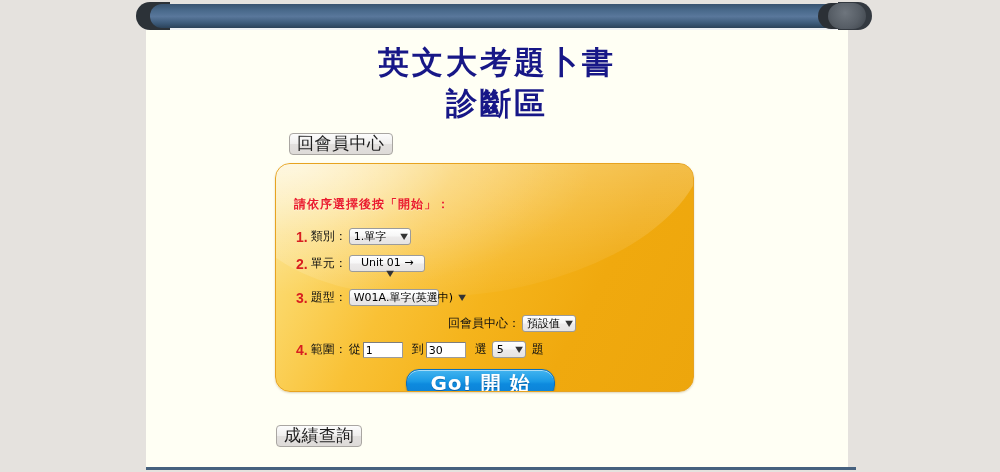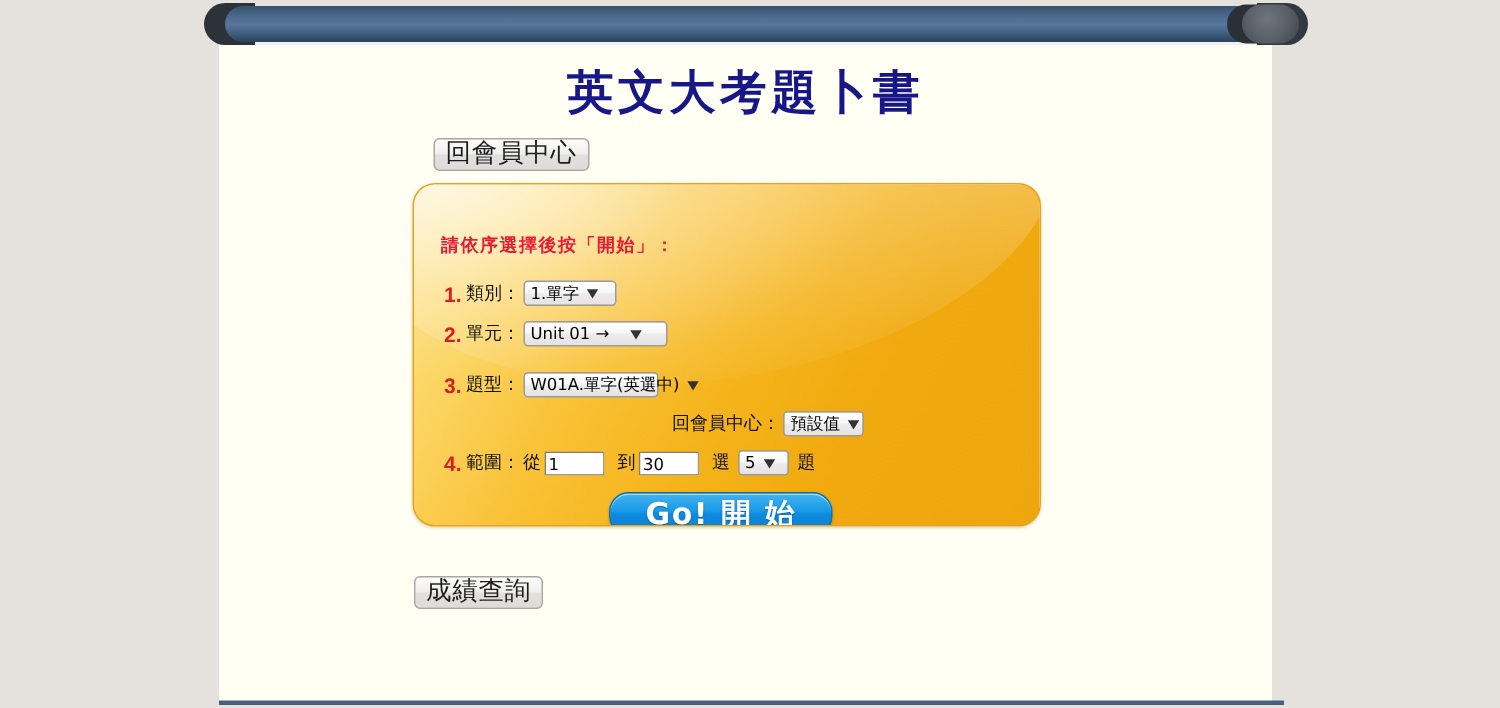--- a/index.html
+++ b/index.html
@@ -220,34 +220,34 @@
   .sel {
     display: inline-flex;
     align-items: center;
     justify-content: space-between;
     background: linear-gradient(to bottom, #ffffff 0%, #f7f7f7 45%, #eceaea 55%, #e6e4e3 100%);
     border: 1px solid #9b9b9b;
     border-radius: 3px;
     height: 17px;
     font-size: 11px;
     color: #000;
-    padding: 0 17px 0 4px;
+    padding: 0 3px 0 4px;
     box-sizing: border-box;
     cursor: default;
     white-space: nowrap;
     text-align: center;
   }
   .sel .caret {
     margin-left: 6px;
     color: #333;
     font-size: 8px;
     transform: scaleX(1.25);
   }
   .sel-cat   { width: 62px; }
-  .sel-unit  { width: 96px; }
+  .sel-unit  { width: 76px; flex-direction: column; }
   .sel-type  { width: 90px; }
   .sel-time  { width: 54px; }
   .sel-count { width: 34px; }
 
   .txtin {
     display: inline-block;
     background: #ffffff;
     border: 1px solid #9b9b9b;
     border-top-color: #7d7d7d;
     border-left-color: #7d7d7d;
@@ -302,20 +302,21 @@
 </head>
 <body>
 
 <div id="desktop">
 
   <div id="page">
     <div id="page-top-shade"></div>
 
     <div id="title-block">
       <div class="site-title">英文大考題卜書</div>
+      <div class="site-title">診斷區</div>
     </div>
 
     <div id="member-btn-wrap">
       <span class="gray-btn">回會員中心</span>
     </div>
 
     <div id="panel">
       <div class="gloss"></div>
       <div class="inner">
 

